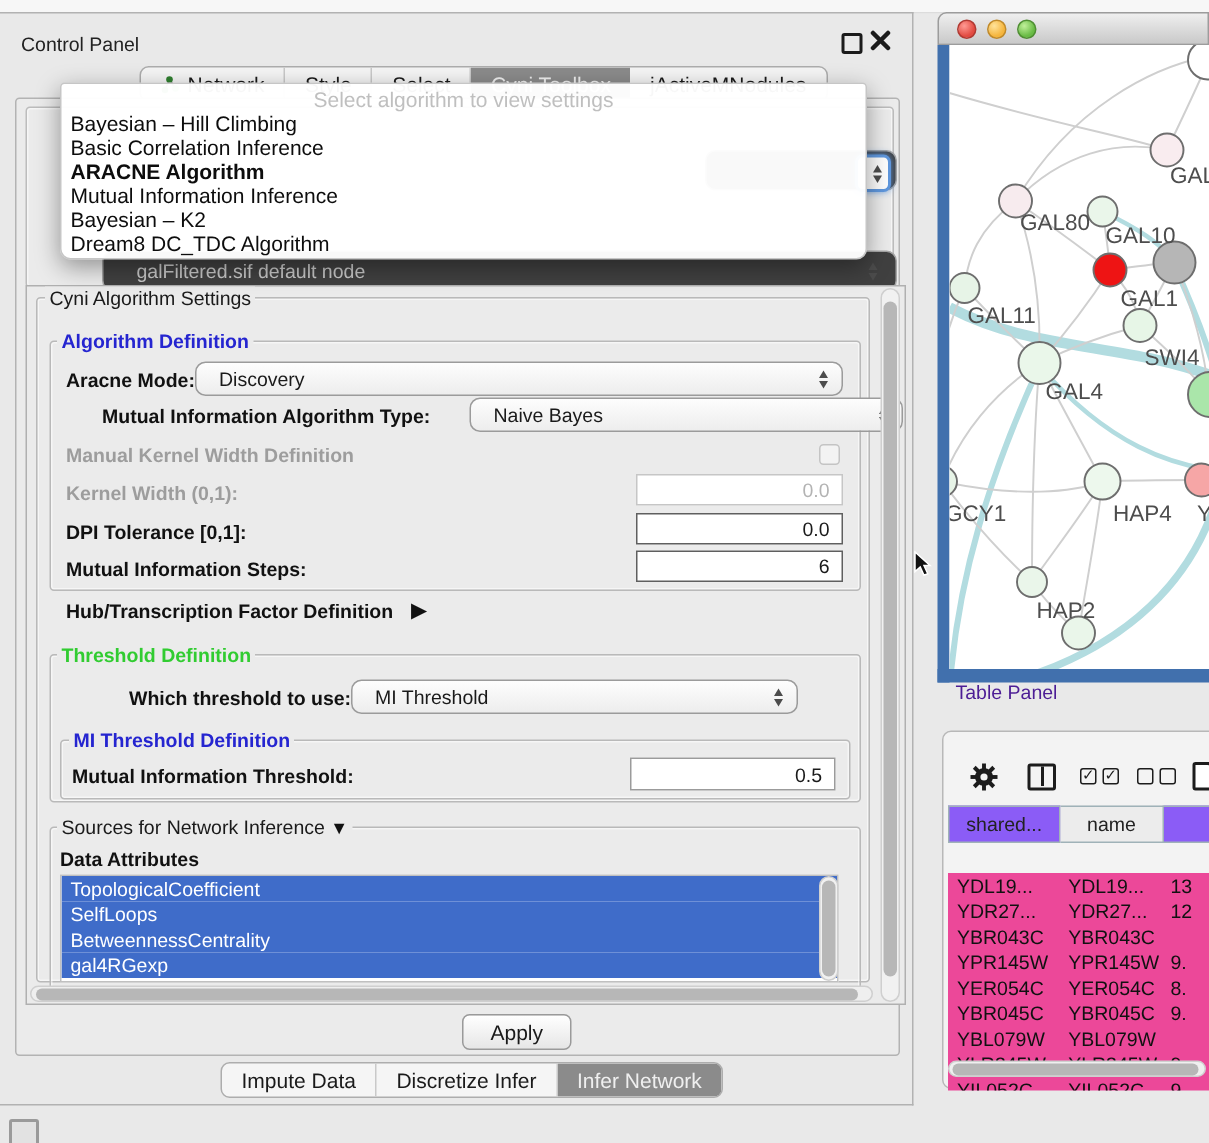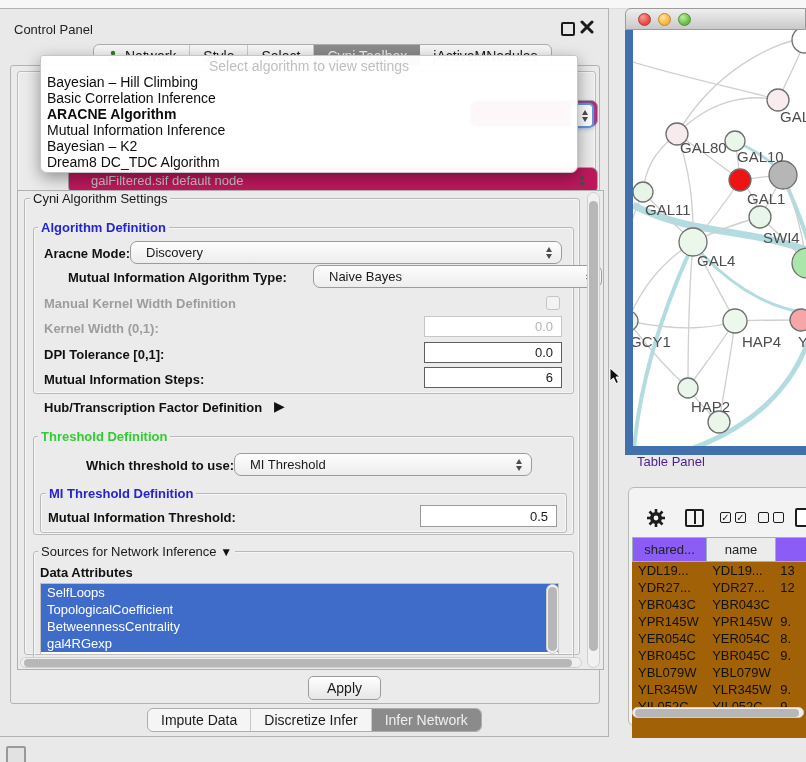--- a/index.html
+++ b/index.html
@@ -16,21 +16,21 @@
   .tabbar{display:flex;align-items:stretch;border:1px solid #adadad;border-radius:6px;background:#f5f5f5;overflow:hidden;height:24px;box-sizing:border-box;}
   .tab{display:flex;align-items:center;gap:5px;padding:0 13px;font-size:14px;color:#1a1a1a;border-right:1px solid #c9c9c9;cursor:default;white-space:nowrap;}
   .tab:last-child{border-right:none;}
   .tab.sel{background:#8b8b8b;color:#efefef;border-right:none;}
   #top-tabs{left:93px;top:35px;}
   #bottom-tabs{left:147px;top:708px;}
   
   #outer-panel{left:10px;top:64px;width:590px;height:639px;border:1px solid #b3b3b3;border-radius:3px;background:#ebebeb;box-sizing:border-box;}
   
   #inf-gbox{left:17px;top:70px;width:577px;height:119px;border:1px solid #bcbcbc;border-radius:3px;}
-  .combo-frag{border:1px solid #a5a5a5;border-radius:7px;background:#be185d;box-sizing:border-box;}
+  .combo-frag{border:1px solid #a5a5a5;border-radius:7px;background:#404040;box-sizing:border-box;}
   #inf-combo-frag{left:470px;top:99px;width:128px;height:27px;}
   #inf-combo-spin{position:absolute;right:3px;top:2px;width:20px;height:21px;border:2px solid #5f97dd;border-radius:5px;box-shadow:0 0 5px rgba(95,151,221,.9);background:#fdfdfd;}
   #tbl-combo-frag{left:68px;top:158px;width:530px;height:27px;display:flex;align-items:center;padding-left:22px;color:#c7c7c7;font-size:13px;box-sizing:border-box;}
   
   #algo-dropdown{left:40px;top:55px;width:538px;height:118px;background:rgba(255,255,255,.97);
     border:1px solid #c6c6c6;border-radius:3px 3px 7px 7px;box-shadow:0 5px 16px rgba(0,0,0,.38);z-index:50;box-sizing:border-box;}
   #dd-placeholder{text-align:center;color:#bfbfbf;font-size:14px;padding-top:2px;height:16px;}
   .dd-item{height:16px;line-height:16px;padding-left:6px;font-size:14px;color:#0d0d0d;white-space:nowrap;}
   .dd-item.sel{font-weight:bold;}
   
@@ -73,21 +73,21 @@
   #net-canvas{left:633px;top:30px;width:173px;height:416px;background:#fff;overflow:hidden;}
   
   #tp-title{left:637px;top:454px;font-size:13px;color:#4c1d95;}
   #tp-box{left:628px;top:487px;width:192px;height:239px;border:1px solid #b8b8b8;border-radius:6px;background:#f3f3f3;box-sizing:border-box;}
   .tp-icon{position:absolute;}
   #tbl-header{left:632px;top:537px;height:25px;display:flex;}
   .th{border:1px solid #9fb2b8;border-left:none;display:flex;align-items:center;justify-content:center;font-size:13px;color:#222;box-sizing:border-box;}
   .th:first-child{border-left:1px solid #9fb2b8;}
   .th.hl{background:#8b5cf6;}
   .th.plain{background:#ececec;}
-  #tbl-rows{left:632px;top:562px;width:174px;height:176px;background:#a16207;overflow:hidden;}
+  #tbl-rows{left:632px;top:582px;width:174px;height:145px;background:#ec4899;overflow:hidden;}
   .tr{display:flex;height:17px;line-height:17px;font-size:13px;color:#111;}
   .td{padding-left:6px;box-sizing:border-box;white-space:nowrap;overflow:hidden;}
   #tbl-hscroll{left:632px;top:707px;width:172px;height:11px;}
   
   #cursor{left:609px;top:367px;z-index:120;}
 </style>
 </head>
 <body>
 
 <div id="screen">
@@ -215,22 +215,22 @@
   <div class="lbl" style="left:48px;top:510px;">Mutual Information Threshold:</div>
   <div class="tinput" style="left:420px;top:505px;width:137px;height:22px;border-color:#9b9b9b;">0.5</div>
 
   <div class="abs gbox" style="left:33px;top:551px;width:539px;height:110px;"></div>
   <div class="abs gtitle" style="left:38px;top:544px;">
     <span>Sources for Network Inference</span>
     <span class="arrow-char" style="font-size:12px;">▼</span>
   </div>
   <div class="lbl" style="left:40px;top:565px;">Data Attributes</div>
   <div class="abs" id="attr-list">
+      <div class="attr-item">TopologicalCoefficient</div>
       <div class="attr-item">SelfLoops</div>
-      <div class="attr-item">TopologicalCoefficient</div>
       <div class="attr-item">BetweennessCentrality</div>
       <div class="attr-item">gal4RGexp</div>
     </div>
   <div class="vscroll" style="left:546px;top:584px;width:13px;height:70px;">
     <div class="vthumb" style="top:2px;height:64px;"></div>
   </div>
 
   <div class="vscroll" style="left:587px;top:192px;width:13px;height:476px;">
     <div class="vthumb" style="top:8px;height:450px;"></div>
   </div>

